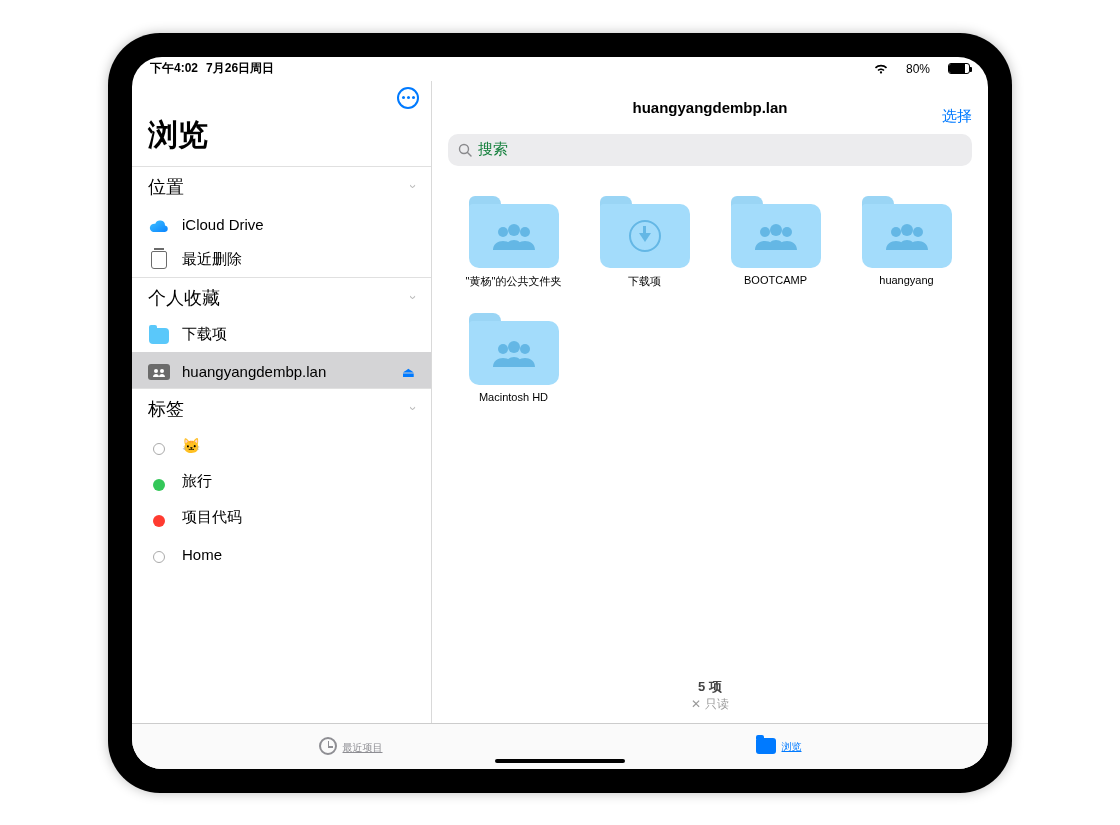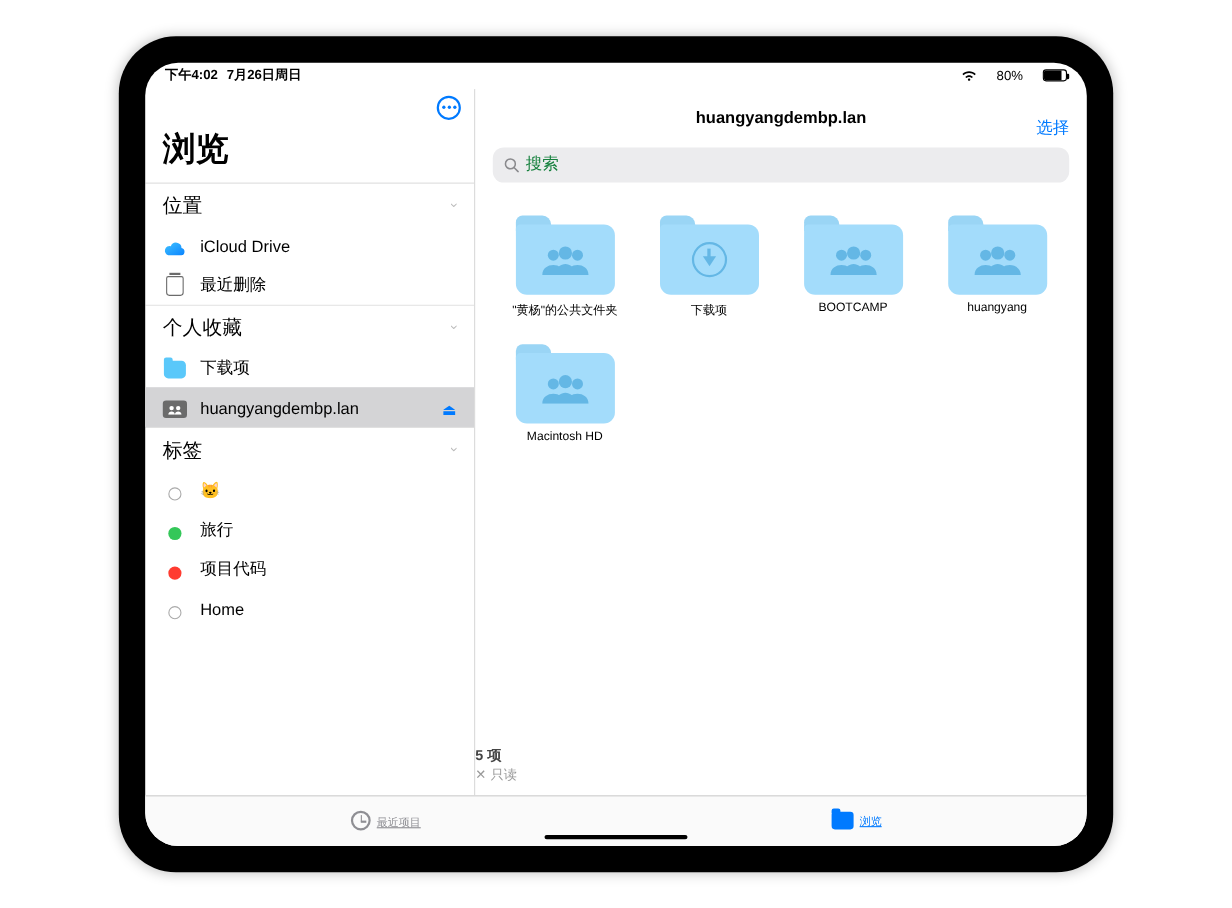--- a/index.html
+++ b/index.html
@@ -84,21 +84,21 @@
   
   .netfolder { width: 90px; height: 72px; position: relative; }
   .netfolder .tab { position: absolute; top: 0; left: 0; width: 32px; height: 14px; background: #9ad5f5; border-radius: 6px 8px 0 0; }
   .netfolder .body { position: absolute; top: 8px; left: 0; right: 0; bottom: 0; background: #a3dcfb; border-radius: 4px 10px 10px 10px; display: flex; align-items: center; justify-content: center; }
   .people-svg { width: 46px; height: 28px; fill: #64b7e5; }
   .dl-circle { width: 32px; height: 32px; border: 2.5px solid #64b7e5; border-radius: 50%; display: flex; align-items: center; justify-content: center; }
   .dl-arrow { width: 0; height: 0; border-left: 6px solid transparent; border-right: 6px solid transparent; border-top: 9px solid #64b7e5; position: relative; top: 2px; }
   .dl-arrow::before { content: ""; position: absolute; top: -16px; left: -1.5px; width: 3px; height: 10px; background: #64b7e5; }
   
   
-  .main-footer { padding: 6px 0 10px; font-size: 13px; color: #444; }
+  .main-footer { padding: 6px 0 10px; text-align: center; font-size: 13px; color: #444; }
   .readonly { color: #999; font-size: 12px; display: inline-flex; align-items: center; gap: 4px; }
   
   
   .tabbar {
     height: 46px; border-top: 0.5px solid #ccc; display: flex; background: #fafafa;
     align-items: center; justify-content: space-around; font-size: 10px;
   }
   .tabitem { display: flex; align-items: flex-end; gap: 6px; color: #8e8e93; cursor: pointer; text-decoration: underline; }
   .tabitem.active { color: #007aff; }
   

